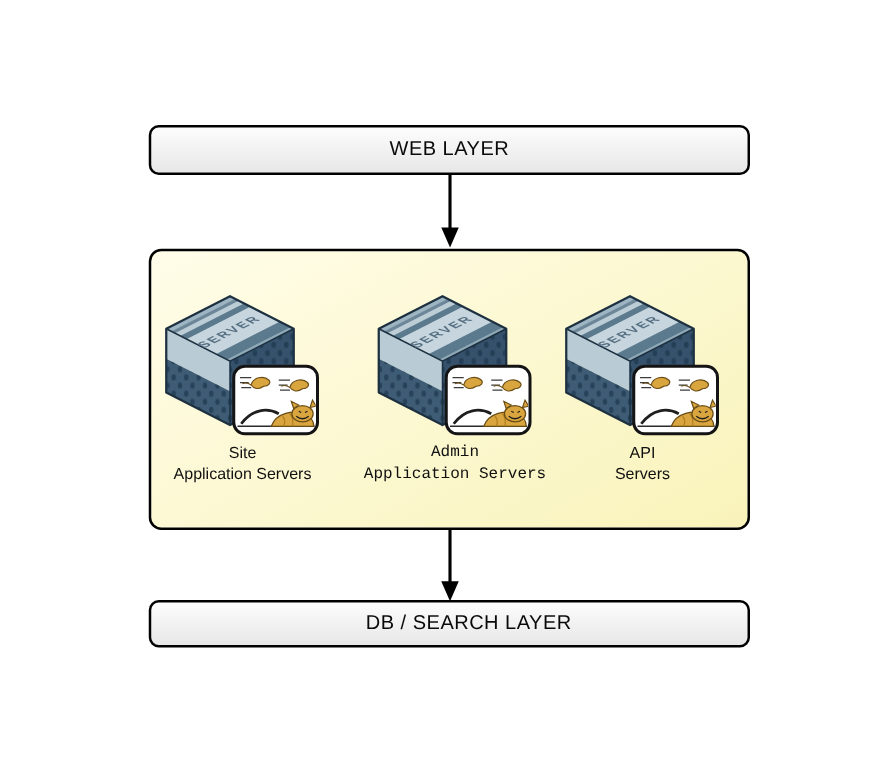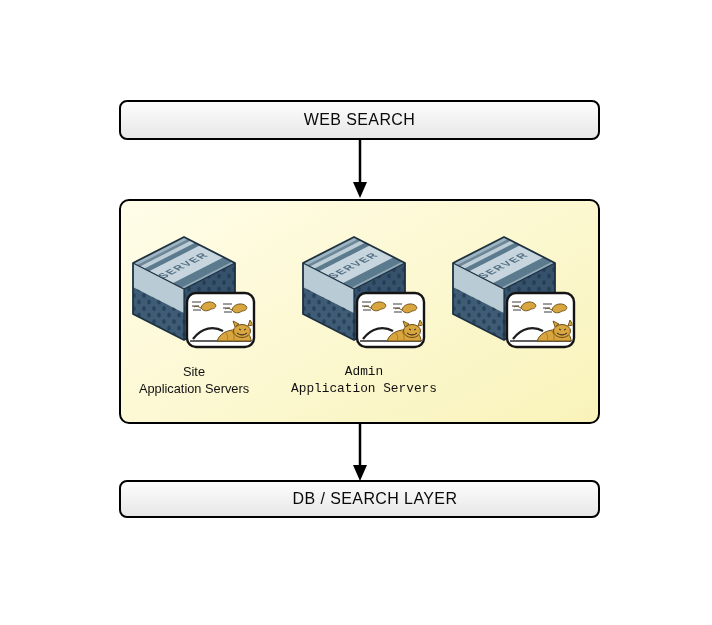--- a/index.html
+++ b/index.html
@@ -21,21 +21,21 @@
     box-sizing:border-box; border:2px solid #000; border-radius:10px;
     background:linear-gradient(150deg,#fffde9,#f9f3ba);
   }
   .arrow{ position:absolute; width:22px; height:60px; }
   .arrow1{ left:349px; top:140px; }
   .arrow2{ left:349px; top:423px; }
   .server-group{ position:absolute; top:227px; width:126px; }
   .g1{ left:131px; } .g2{ left:301px;font-family:Liberation Mono, monospace; } .g3{ left:451px; }
   .server-svg{ display:block; width:126px; height:124px; }
   .server-label{
-    position:relative; left:-20px; width:166px; margin-top:12px;
+    position:relative; left:-20px; width:166px; margin-top:2px;
     text-align:center; font-size:12.8px; line-height:17px; color:#111;
   }
   .hidden-defs{ position:absolute; width:0; height:0; overflow:hidden; }
   svg text.cube-txt{
     font-family:"Liberation Sans","DejaVu Sans",sans-serif;
     font-size:10.5px; font-weight:bold; fill:#546e82; letter-spacing:1.5px;
   }
 </style>
 </head>
 <body>
@@ -92,21 +92,21 @@
           </g>
         </g>
       </g>
     </g>
   </defs>
 </svg>
 
 <div class="canvas">
 
   <div class="layer-box web-box">
-    <span>WEB SEARCH</span>
+    <span>WEB LAYER</span>
   </div>
 
   <svg class="arrow arrow1" viewBox="0 0 22 60">
     <line x1="11" y1="0" x2="11" y2="44" stroke="#000" stroke-width="2.5"></line>
     <polygon points="4,42 18,42 11,58" fill="#000"></polygon>
   </svg>
 
   <div class="app-box"></div>
 
   <div class="server-group g1">
@@ -126,20 +126,24 @@
     <div class="server-label">
       <div>Admin</div>
       <div>Application Servers</div>
     </div>
   </div>
 
   <div class="server-group g3">
     <svg class="server-svg" viewBox="0 0 126 124">
         <use href="#tomcat-server"></use>
       </svg>
+    <div class="server-label">
+      <div>API</div>
+      <div>Servers</div>
+    </div>
   </div>
 
   <svg class="arrow arrow2" viewBox="0 0 22 60">
     <line x1="11" y1="0" x2="11" y2="44" stroke="#000" stroke-width="2.5"></line>
     <polygon points="4,42 18,42 11,58" fill="#000"></polygon>
   </svg>
 
   <div class="layer-box db-box">
     <span>DB / SEARCH LAYER</span>
   </div>

